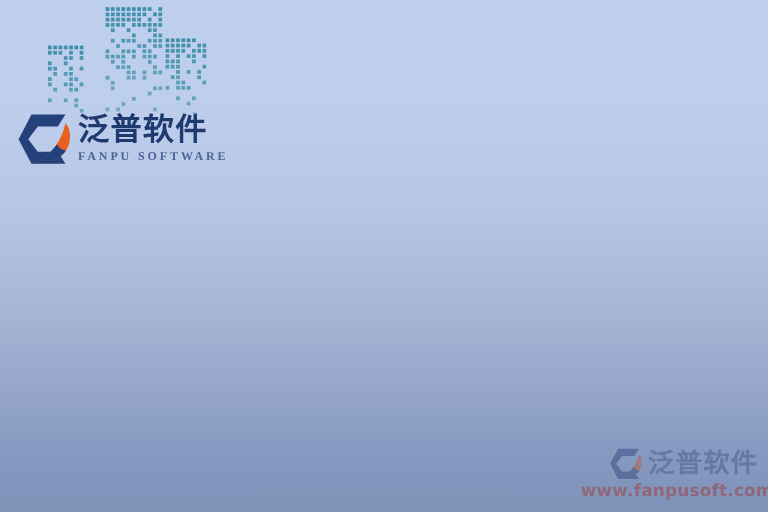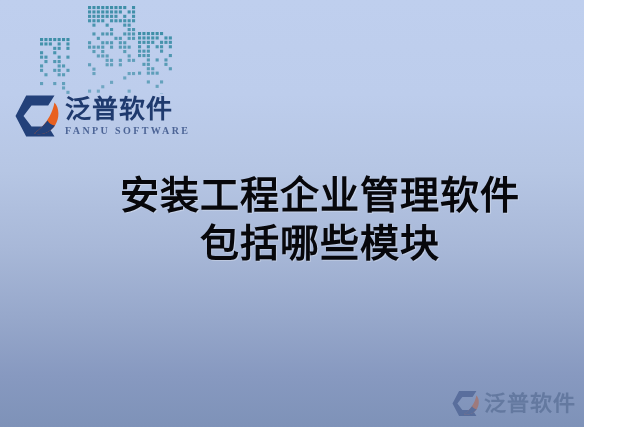--- a/index.html
+++ b/index.html
@@ -4,21 +4,21 @@
 <title>泛普软件</title>
 <style>
   html, body {
     margin: 0;
     padding: 0;
     background: #ffffff;
   }
 
   #banner {
     position: relative;
-    width: 584px;
+    width: 640px;
     height: 427px;
     overflow: hidden;
     font-family: "DejaVu Sans", "Liberation Sans", sans-serif;
     
     background: linear-gradient(to bottom,
         #bfcfee 0%,
         #bdcdec 22%,
         #b6c6e4 40%,
         #a8b8d8 58%,
         #97a8cb 74%,
@@ -341,31 +341,28 @@
         <path d="M40.5 8.5 C45.5 14 45.8 24 41 31.5 C36 39 27 41.5 20 39.5 C26.5 35 32 29 35.5 22.5 C38 18 39.6 13 40.5 8.5 Z" fill="#e8601f"></path>
         <path d="M41 31.5 C36 39 27 41.5 20 39.5 C25 36 29.5 31.5 33.5 26.5 C35 29.5 37.8 31 41 31.5 Z" fill="#23417a"></path>
       </svg>
     </span>
     <span id="brand-words">
       <span id="brand-cn">泛普软件</span>
       <span id="brand-en">FANPU SOFTWARE</span>
     </span>
   </div>
 
-  <div id="headline">
-    <span class="hl-line">安装工程企业管理软件</span>
-    <span class="hl-line">包括哪些模块</span>
-  </div>
 
   <div id="watermark">
     <div id="wm-row">
       <span id="wm-mark">
         <svg width="30" height="27" viewBox="0 0 47 44" xmlns="http://www.w3.org/2000/svg" aria-hidden="true">
           <path d="M12.2 1.5 H40.5 L34.2 11.5 H17.5 L9.5 22 L17.5 32.5 H34.2 L40.5 42.5 H12.2 L1.5 22 Z" fill="#41578a"></path>
           <path d="M40.5 8.5 C45.5 14 45.8 24 41 31.5 C36 39 27 41.5 20 39.5 C26.5 35 32 29 35.5 22.5 C38 18 39.6 13 40.5 8.5 Z" fill="#b06a55"></path>
           <path d="M41 31.5 C36 39 27 41.5 20 39.5 C25 36 29.5 31.5 33.5 26.5 C35 29.5 37.8 31 41 31.5 Z" fill="#41578a"></path>
         </svg>
       </span>
       <span id="wm-cn">泛普软件</span>
     </div>
+    <div id="wm-url">www.fanpusoft.com</div>
   </div>
 
 </div>
 
 </body></html>

